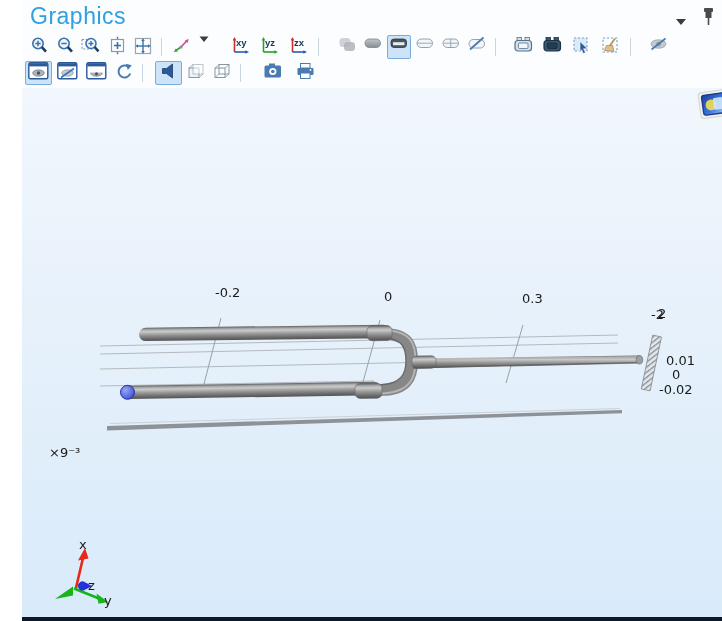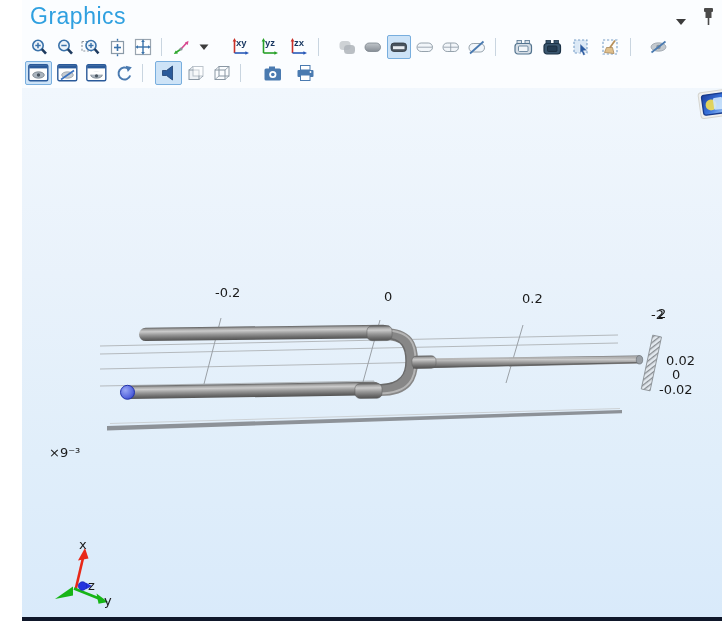--- a/index.html
+++ b/index.html
@@ -22,21 +22,21 @@
   .right-outer  { position: absolute; left: 719px; top: 0; width: 1px; height: 621px; background: #cdd2d6; }
   .panel-title {
     position: absolute; left: 8px; top: 3px;
     font-size: 23px; font-weight: 300; color: #2fa0e0; letter-spacing: 0.5px;
   }
   .hdr-ctrl { position: absolute; cursor: default; }
   .tb-row { position: absolute; display: flex; align-items: center; height: 26px; }
   .row1 { left: 5px; top: 34px; }
   .row2 { left: 3px; top: 60px; }
   .btn {
-    width: 24px; height: 24px; display: flex; align-items: center; justify-content: center;
+    width: 24px; height: 24px; display: flex; align-items: flex-start; justify-content: center;
     border: 1px solid transparent; border-radius: 2px; margin-right: 2px; position: relative;
   }
   .btn.wide { width: 27px; }
   .btn.narrow { width: 14px; }
   .btn.sel { background: #cde3f7; border-color: #78aede; }
   .btn svg { display: block; }
   .divider { width: 1px; height: 18px; background: #c9d5e0; margin: 0 6px 0 4px; }
   .view-letters {
     position: absolute; left: 8px; top: 1px; font-size: 9.5px; font-weight: bold;
     color: #16355f; letter-spacing: 0px; font-family: "Liberation Sans", sans-serif;
@@ -395,24 +395,24 @@
       <g transform="translate(692,104) rotate(-8)">
         <rect x="-14.5" y="-13" width="29" height="26" rx="3" fill="#f0f0ee" stroke="#d5d5d0" stroke-width="1"></rect>
         <rect x="-11.5" y="-10" width="23" height="20" rx="2.5" fill="url(#gbtn)" stroke="#173a8c" stroke-width="1.3"></rect>
         <circle cx="-3" cy="0.5" r="5.5" fill="#ffe54a" opacity="0.85"></circle>
         <rect x="-0.5" y="-6" width="9.5" height="12" rx="1.5" fill="#cfe7fd" opacity="0.9"></rect>
       </g>
     </svg>
 
     <span class="lbl" style="left:193px;top:285px;">-0.2</span>
     <span class="lbl" style="left:362px;top:289px;">0</span>
-    <span class="lbl" style="left:500px;top:291px;">0.2</span>
+    <span class="lbl" style="left:500px;top:291px;">0.3</span>
     <span class="lbl" style="left:636px;top:306px;">2</span>
     <span class="lbl" style="left:629px;top:307px;">-2</span>
-    <span class="lbl" style="left:644px;top:353px;">0.02</span>
+    <span class="lbl" style="left:644px;top:353px;">0.01</span>
     <span class="lbl" style="left:650px;top:367px;">0</span>
     <span class="lbl" style="left:637px;top:382px;">-0.02</span>
     <span class="lbl" style="left:27px;top:445px;">×9⁻³</span>
 
     <span class="lbl" style="left:57px;top:537px;">x</span>
     <span class="lbl" style="left:82px;top:593px;">y</span>
     <span class="lbl" style="left:66px;top:578px;">z</span>
   </div>
 
   <div class="right-accent"></div>

